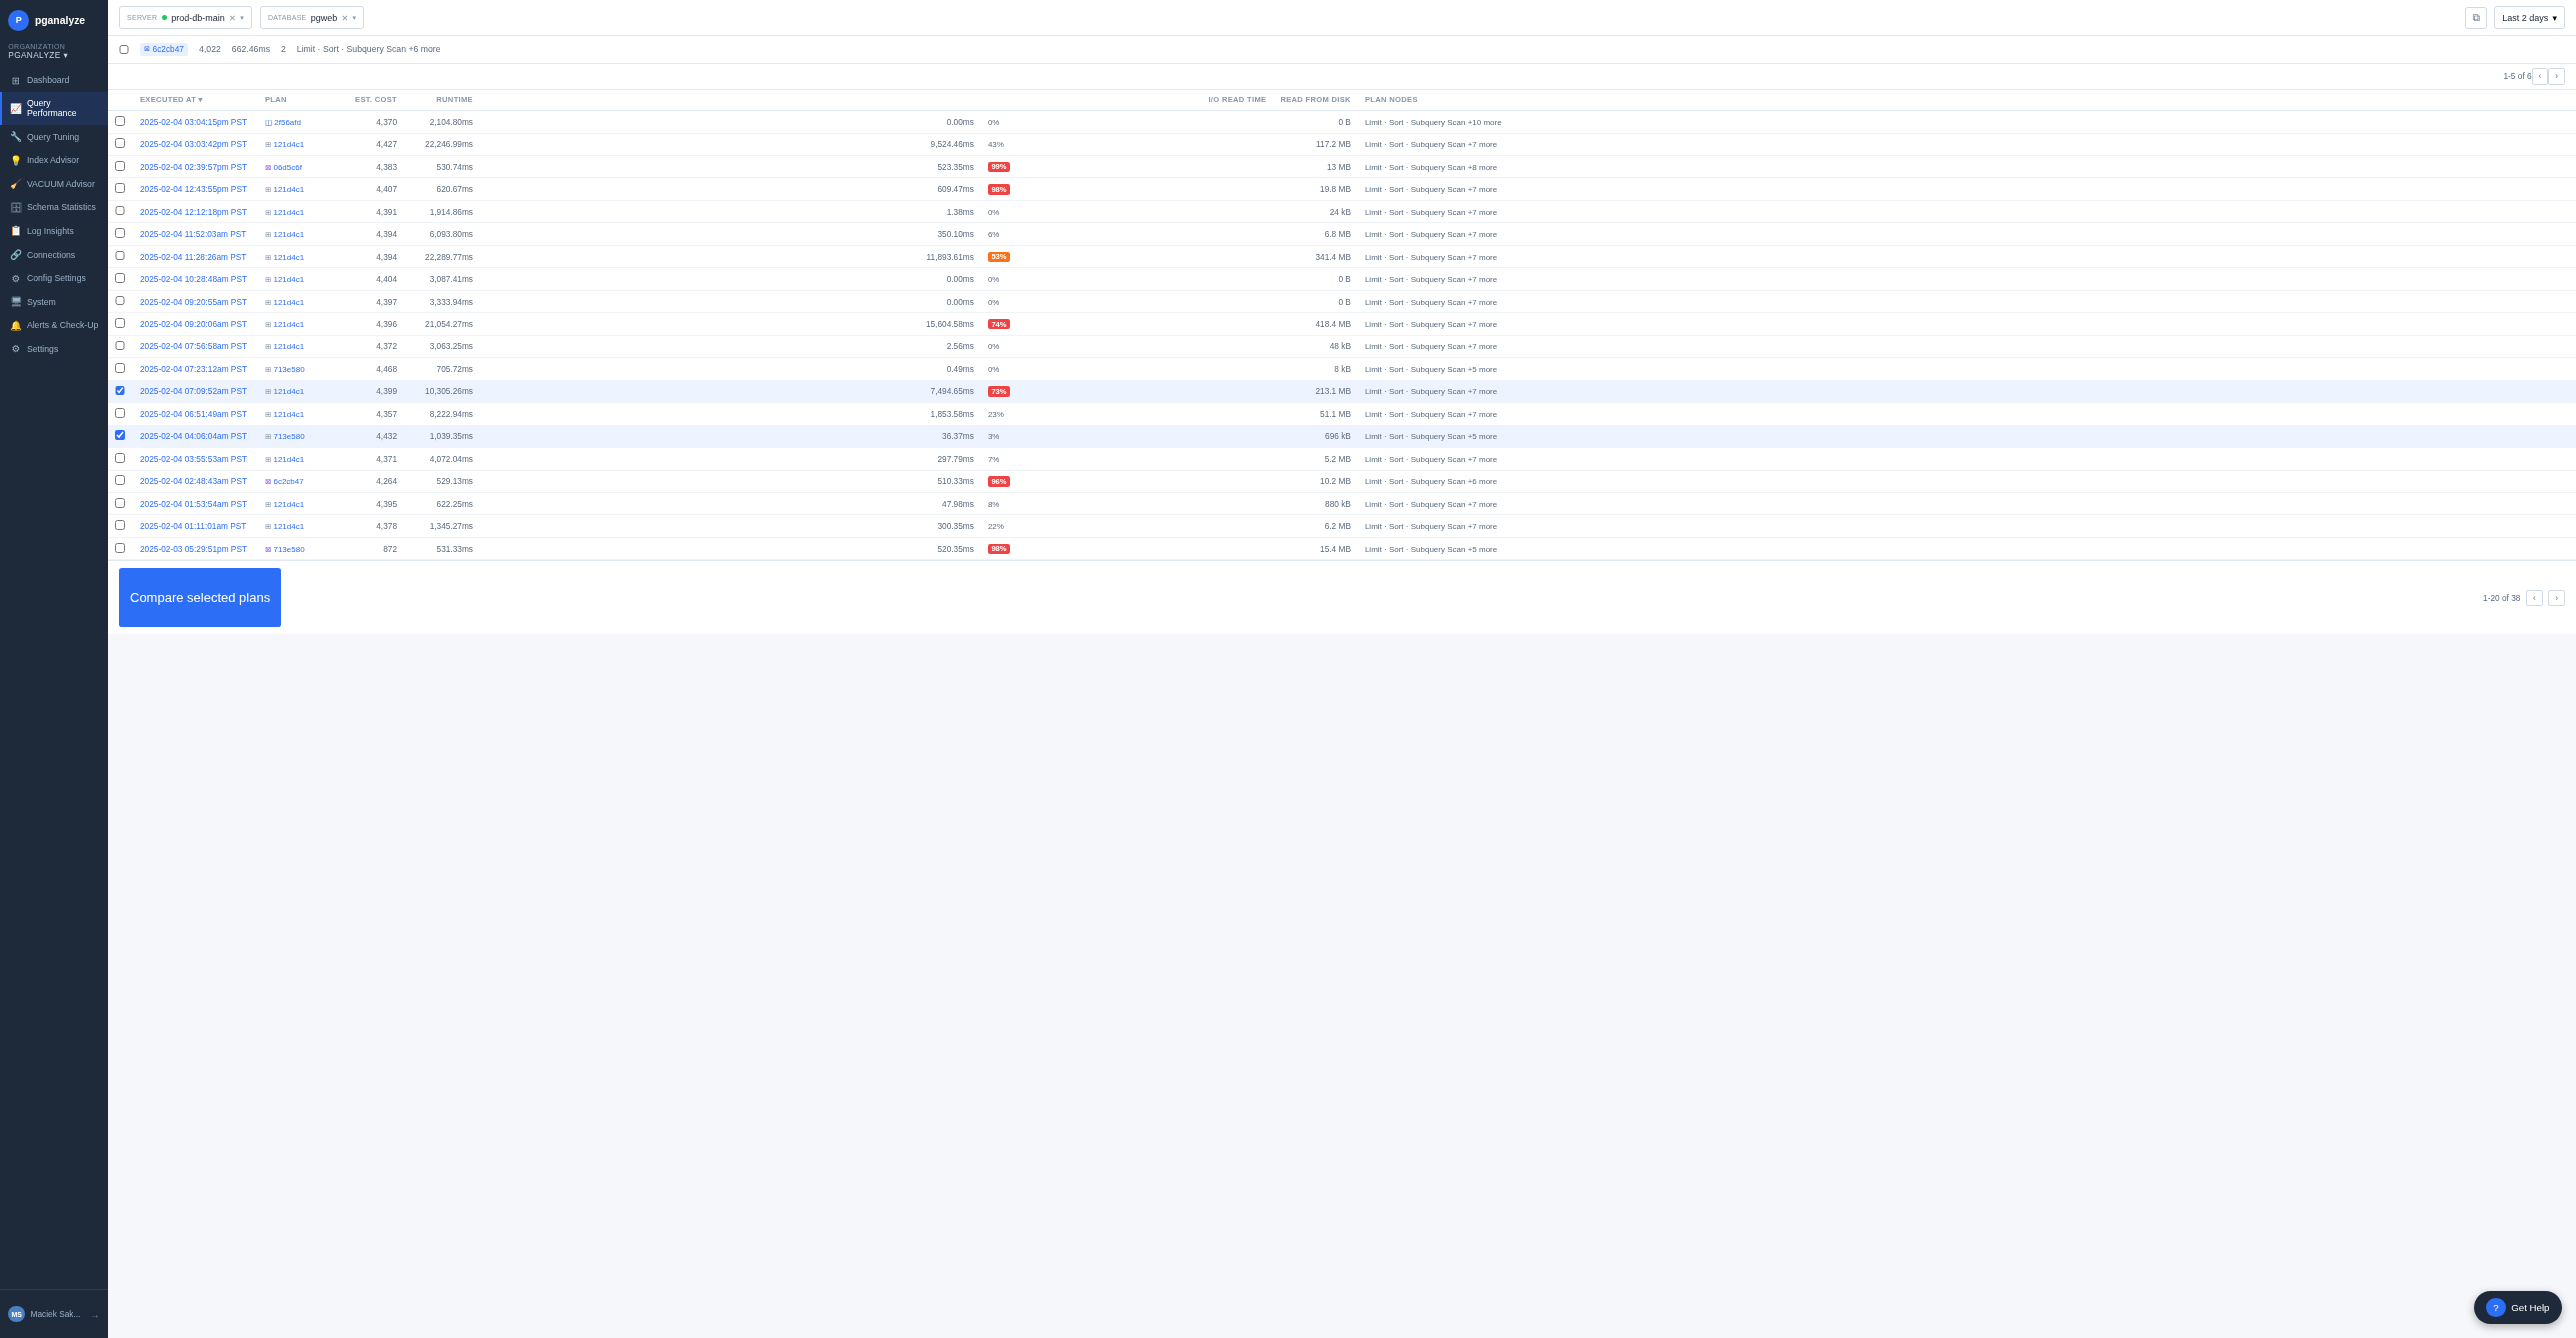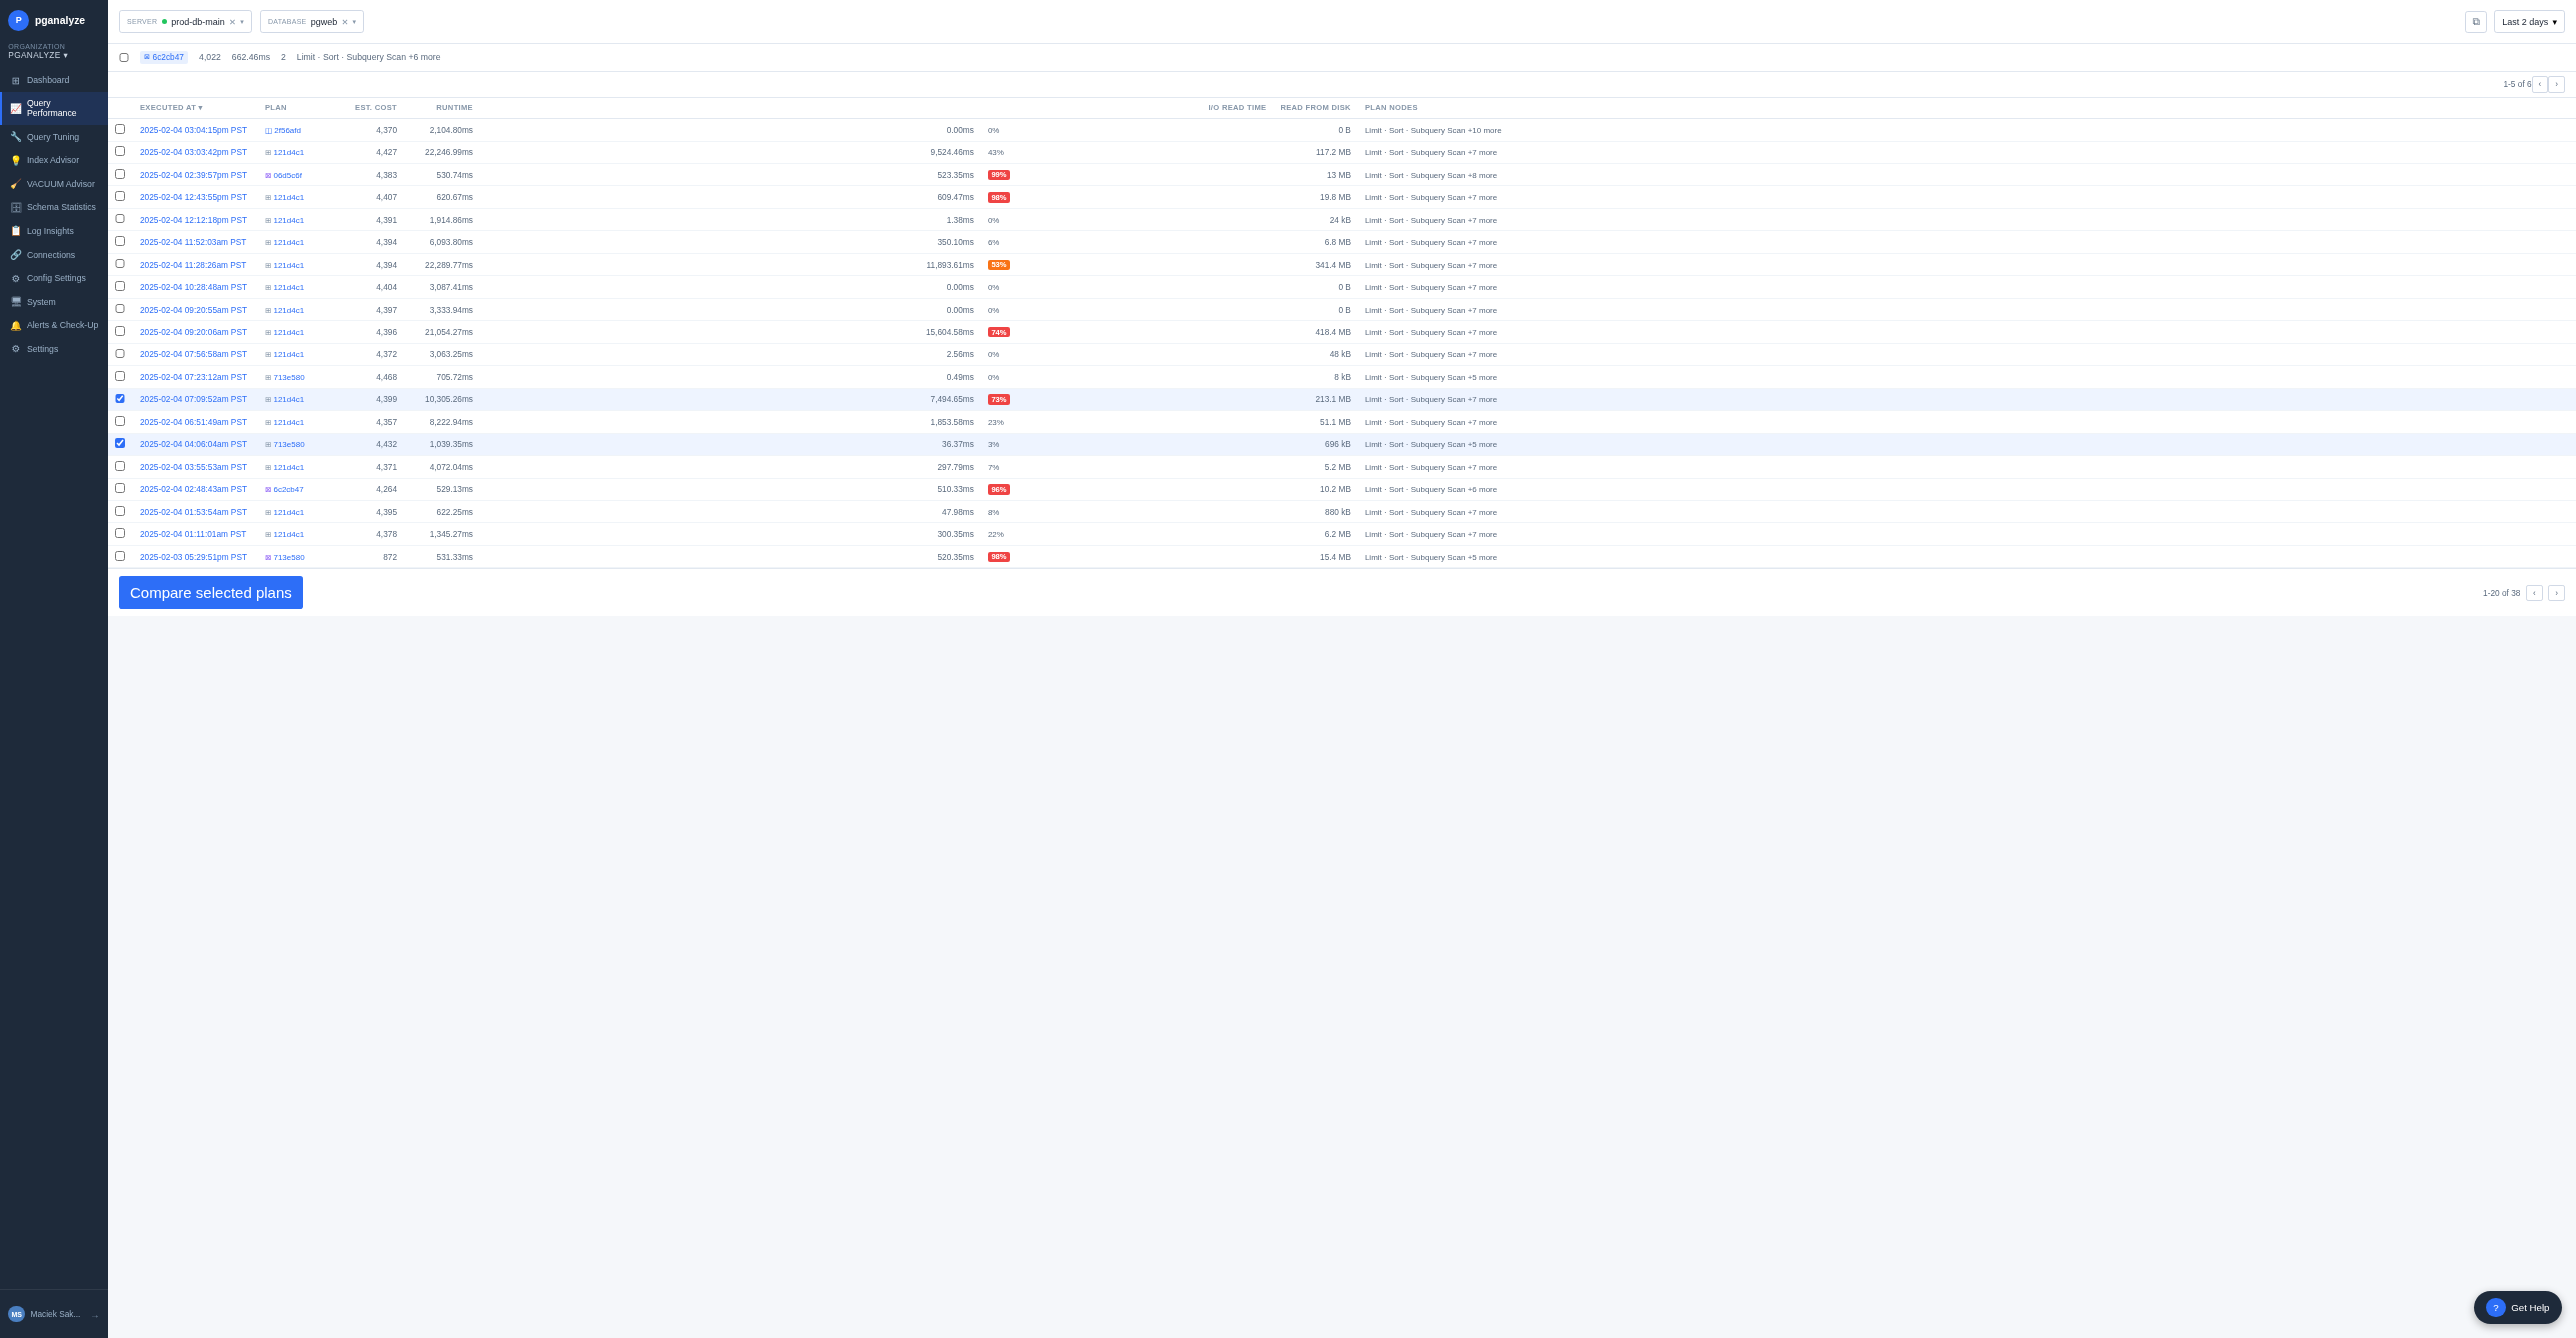--- a/index.html
+++ b/index.html
@@ -90,21 +90,21 @@
     }
 
     
     #header {
       background: #fff;
       border-bottom: 0.7px solid #e2e8f0;
       padding: 0 11px;
       display: flex;
       align-items: center;
       gap: 8.3px;
-      height: 44px;
+      height: 36px;
       min-height: 36px;
       flex-shrink: 0;
     }
     .header-filter {
       display: flex; align-items: center; gap: 4.2px;
       border: 0.7px solid #d1d9e6;
       border-radius: 2.8px;
       padding: 2.8px 7px;
       background: #fff;
       height: 23.6px;
@@ -257,22 +257,22 @@
       padding: 7px 11px;
       display: flex;
       align-items: center;
       justify-content: space-between;
     }
     .compare-btn {
       background: #2d6ef7;
       color: #fff;
       border: none;
       border-radius: 2.8px;
-      padding: 8px 11px;
-      font-size: 15px;
+      padding: 22px 11px;
+      font-size: 13px;
       font-weight: 500;
       cursor: pointer;
     }
 
     .pagination-bottom {
       display: flex; align-items: center; gap: 5.6px;
       font-size: 8.3px; color: #5a6a7e;
     }
 
     

